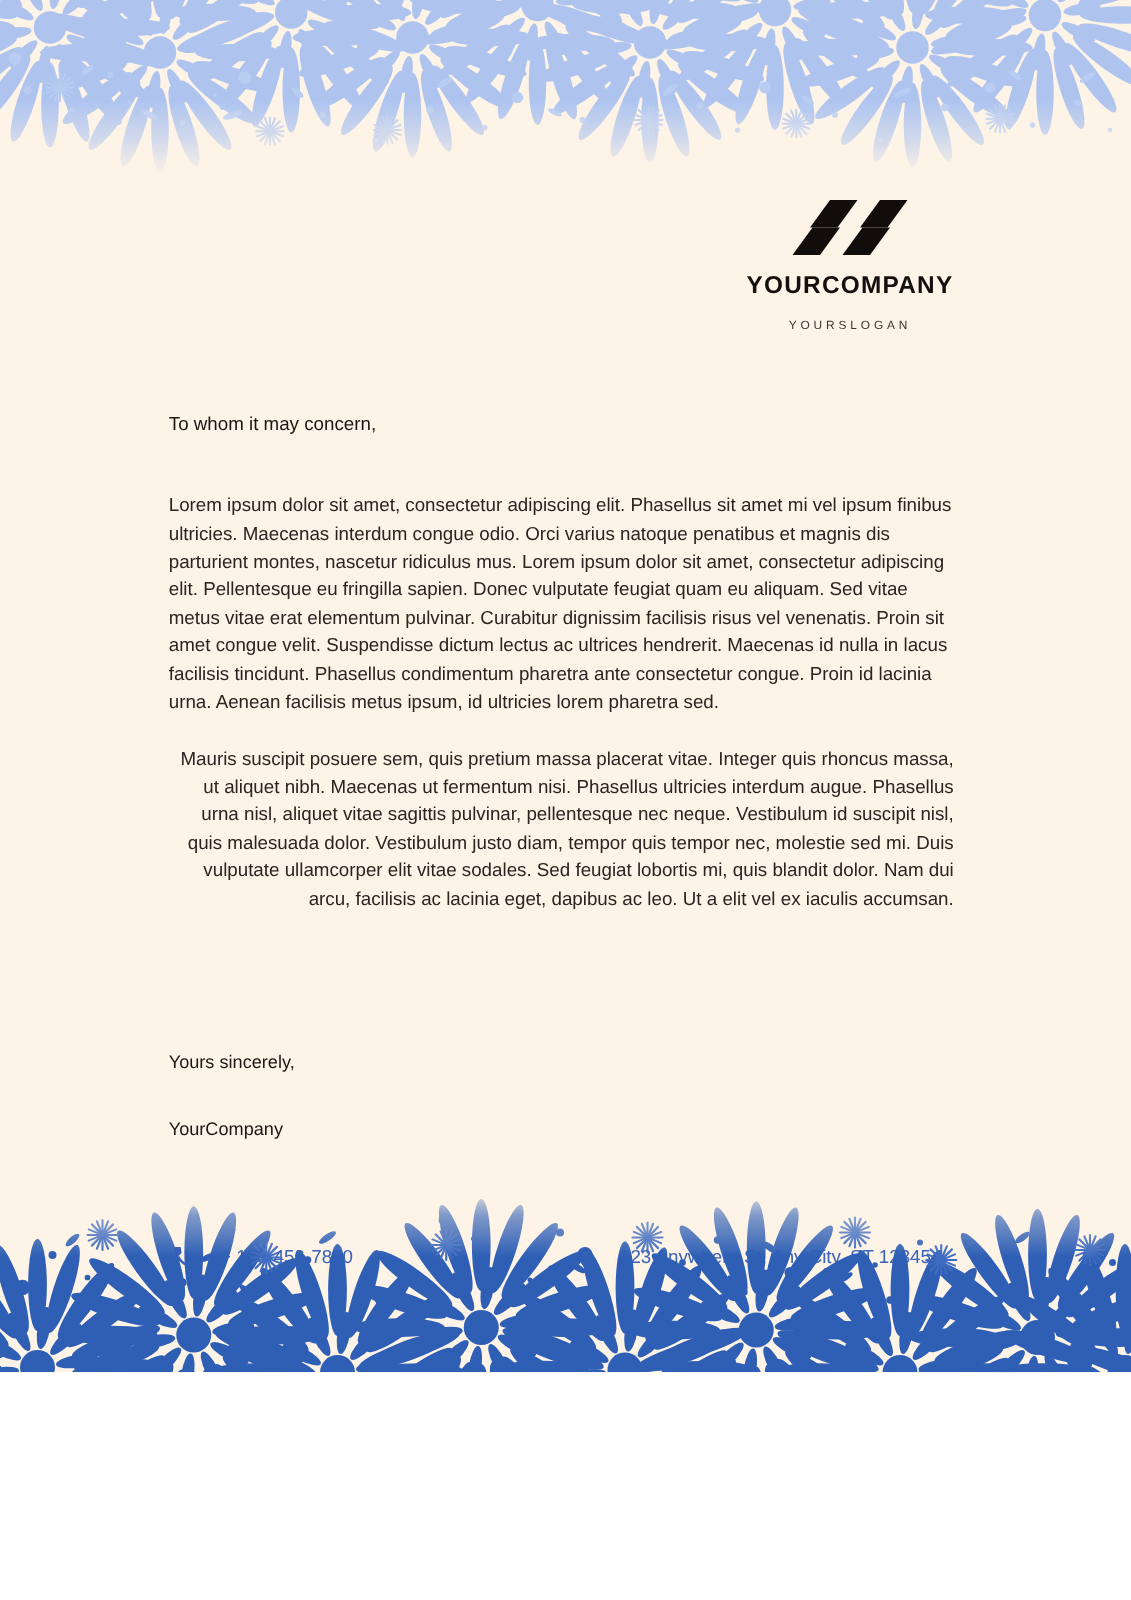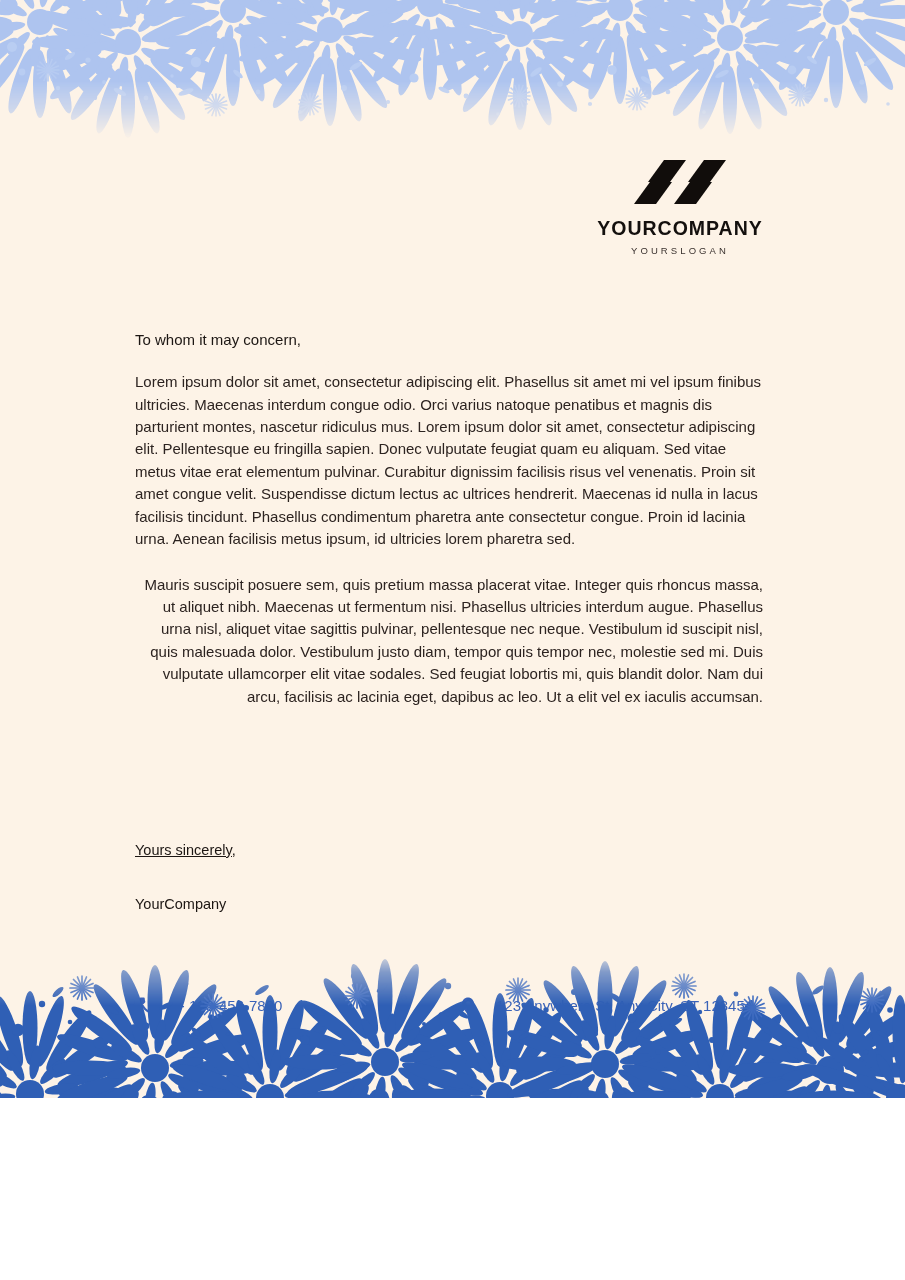--- a/index.html
+++ b/index.html
@@ -59,38 +59,38 @@
   }
   .logo-name {
     font-size: 19.5px;
     font-weight: bold;
     letter-spacing: 1.0px;
     color: #14100e;
     line-height: 1.1;
     white-space: nowrap;
   }
   .logo-slogan {
-    margin-top: 6px;
+    margin-top: 16px;
     font-size: 9.5px;
     letter-spacing: 3.1px;
     color: #3b3330;
     white-space: nowrap;
   }
 
   
   .letter {
     position: absolute;
     left: 135px;
     top: 330px;
     width: 640px;
   }
   .salutation {
     font-size: 15px;
     color: #1c1613;
-    margin: 0 0 21px 0;
+    margin: 0 0 44px 0;
     line-height: 1.35;
   }
   .para {
     font-size: 15px;
     line-height: 22.4px;
     color: #2c2320;
     margin: 0 12px 23px 0;
     text-align: left;
   }
   .para:last-child { margin-bottom: 0; text-align: right; }
@@ -99,21 +99,20 @@
     position: absolute;
     left: 135px;
     top: 841px;
     width: 500px;
   }
   .signoff-line {
     font-size: 14.5px;
     color: #1c1613;
     line-height: 1.3;
     margin: 0;
-    text-decoration: underline;
   }
   .signoff-company {
     font-size: 14.5px;
     color: #1c1613;
     line-height: 1.3;
     margin: 35px 0 0 0;
   }
 
   
   .footer {

